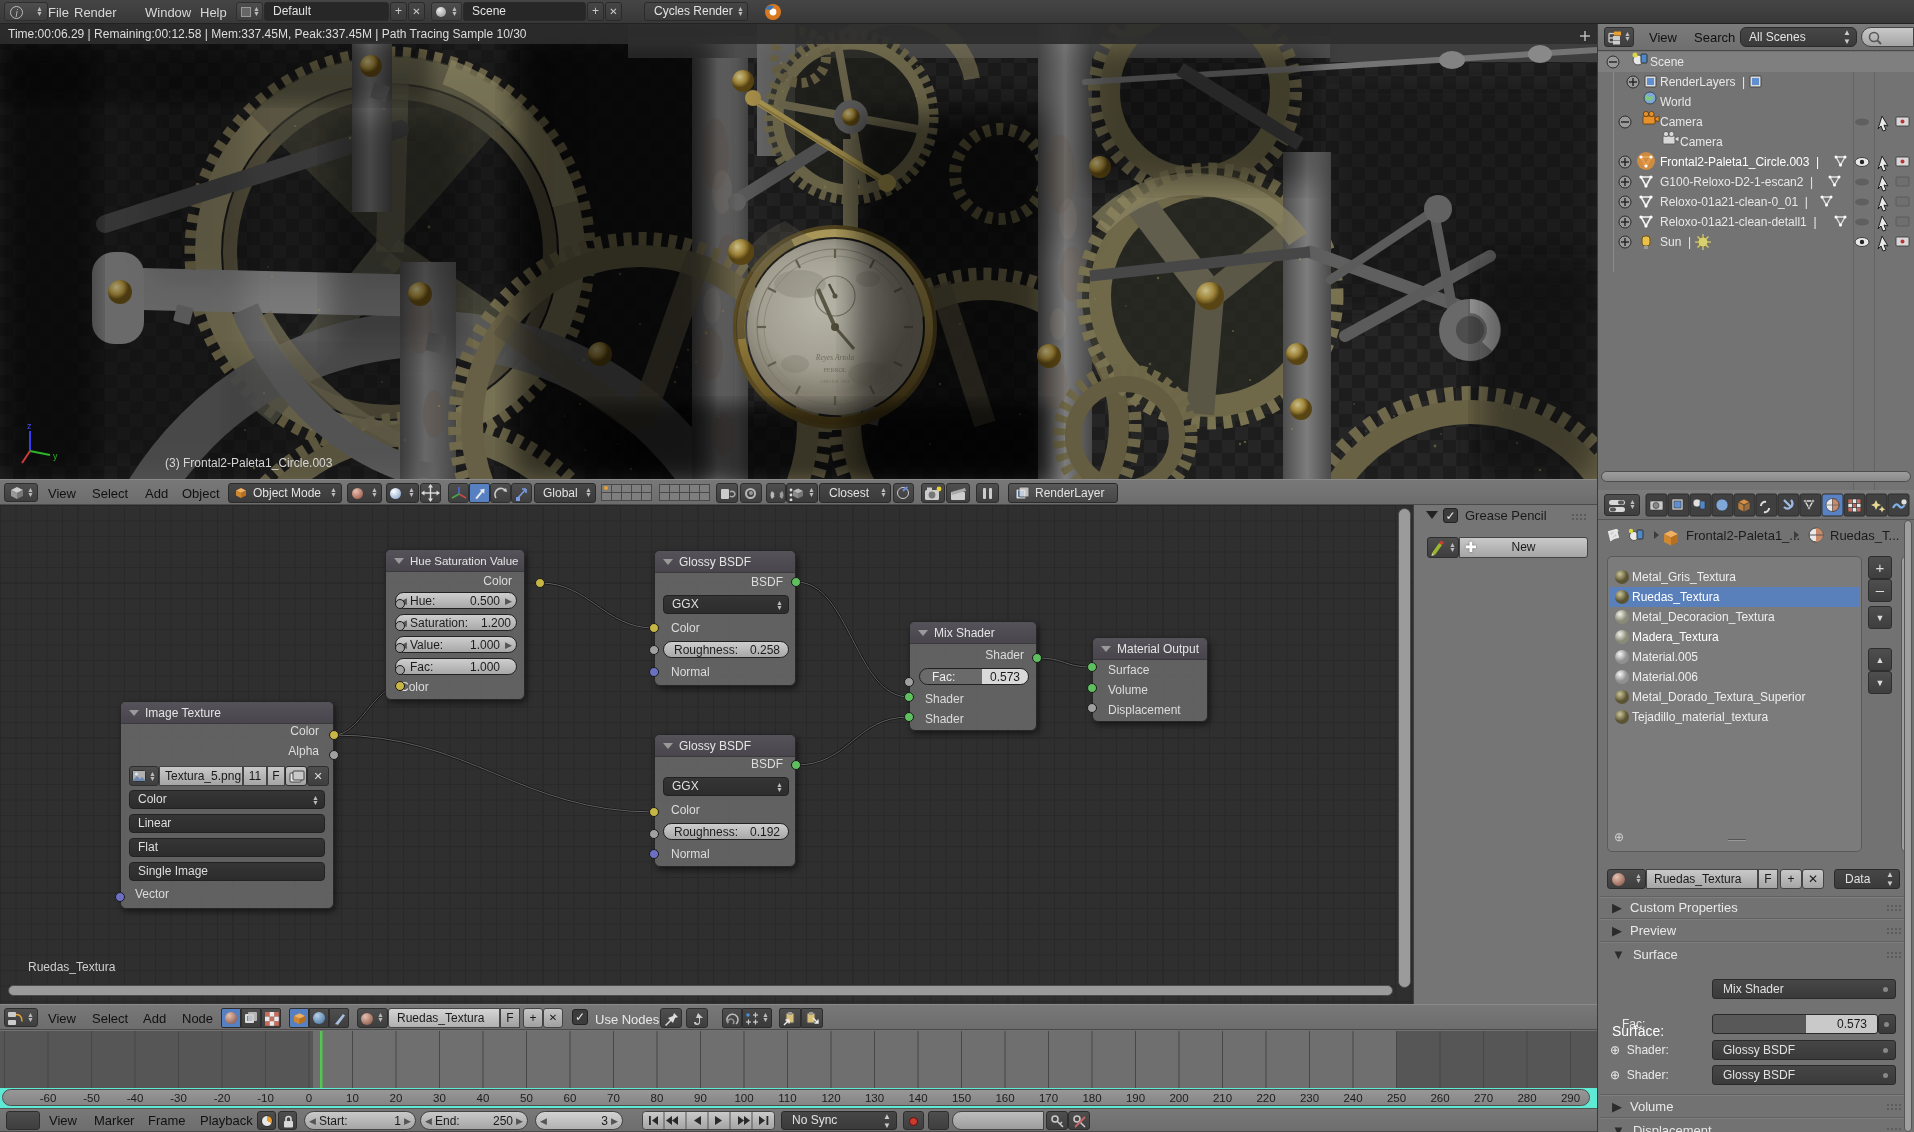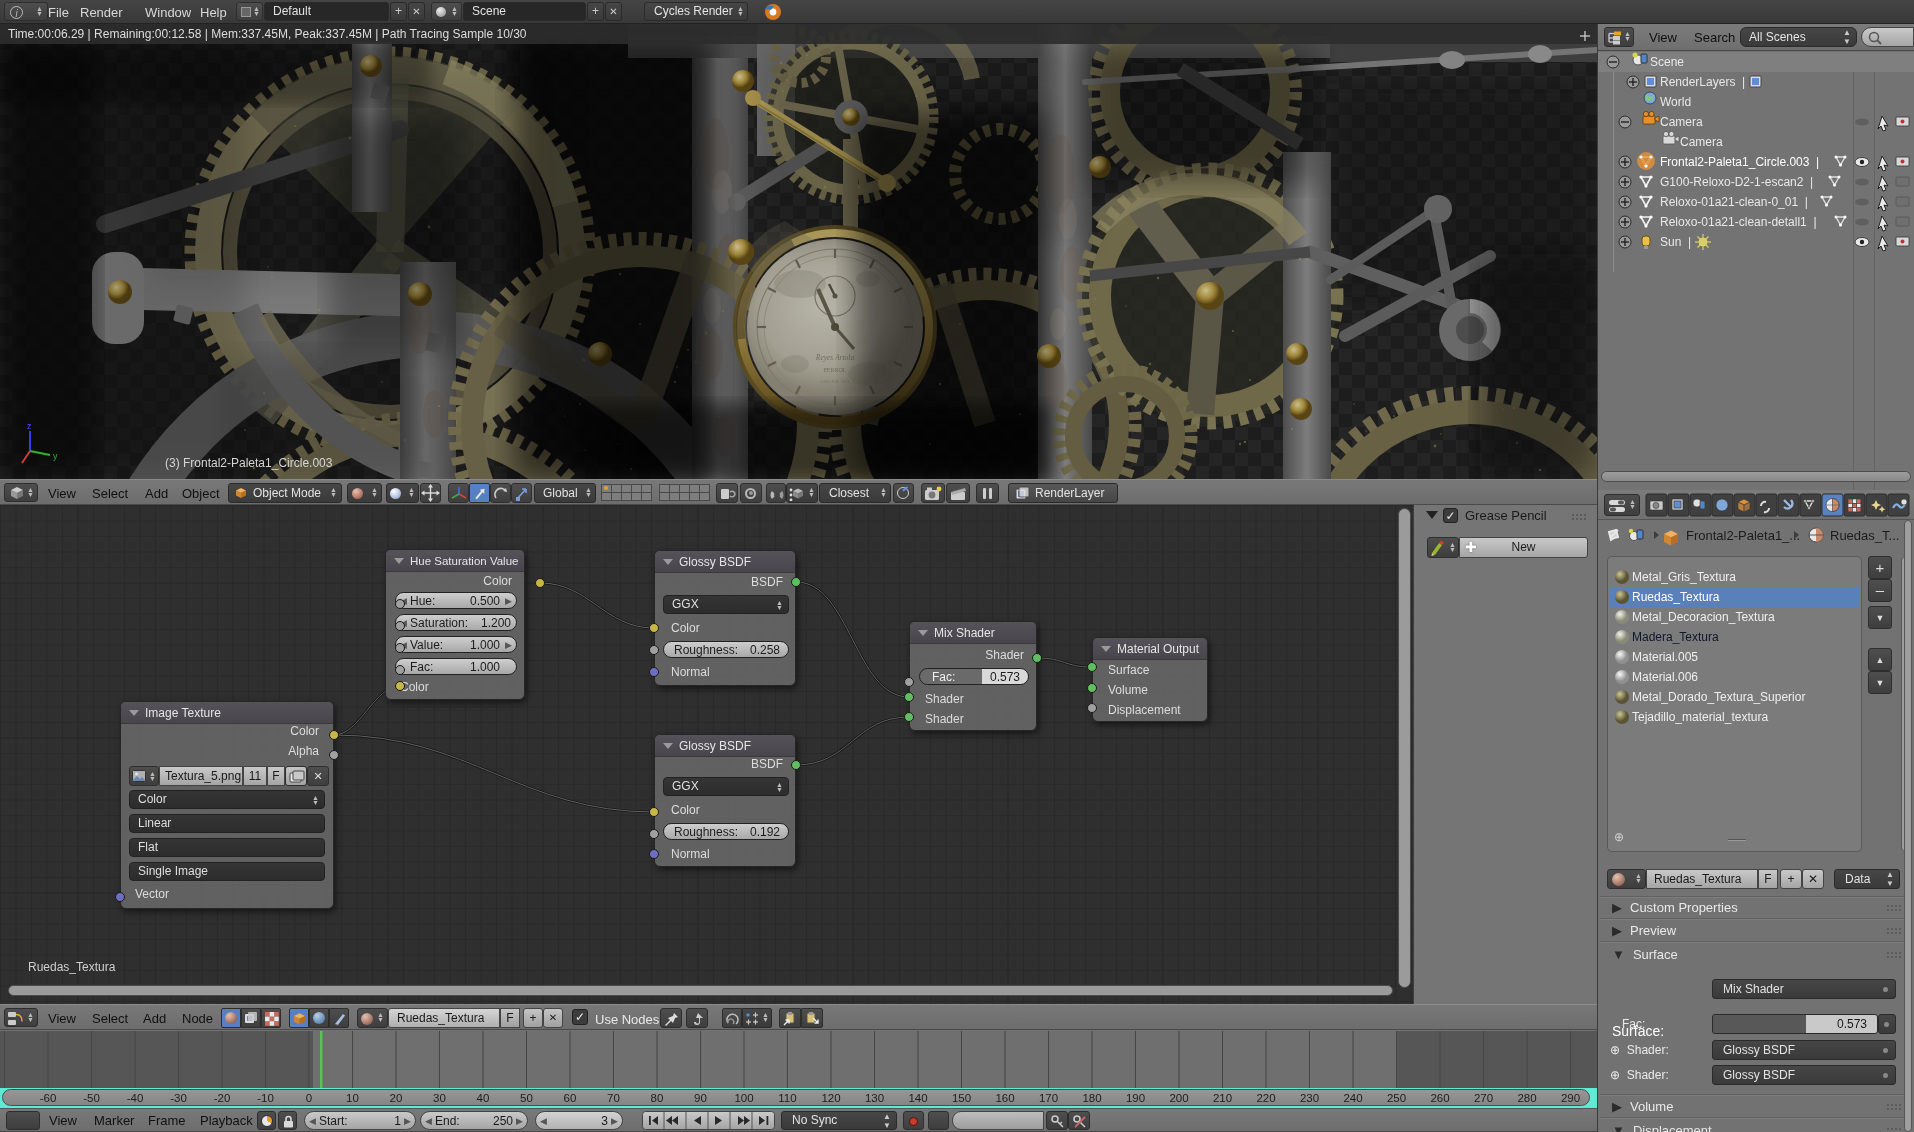--- a/index.html
+++ b/index.html
@@ -64,21 +64,21 @@
 </style>
 </head>
 <body>
 
 <div class="abs" id="topbar">
   <div class="ibtn" style="left:4px; top:2px; width:44px; height:19px;">
       <span style="position:absolute;left:5px;top:2.5px;width:13px;height:13px;border-radius:50%;border:1.5px solid #bbb;color:#bbb;font-size:10px;line-height:13px;text-align:center;font-style:italic;">i</span>
       <span class="updn" style="right:3px;top:3px;">▲<br>▼</span>
     </div>
   <div class="m" style="left:48px;">File</div>
-  <div class="m" style="left:80px;">Render</div>
+  <div class="m" style="left:74px;">Render</div>
   <div class="m" style="left:145px;">Window</div>
   <div class="m" style="left:200px;">Help</div>
   <div class="ibtn" style="left:236px; top:2px; width:27px; height:19px;">
       <span style="position:absolute;left:4px;top:4px;width:10px;height:10px;border:1px solid #999;background:#666;"></span>
       <span class="updn" style="right:1px;top:3px;">▲<br>▼</span>
     </div>
   <div class="ddark" style="left:264px; top:2px; width:125px; height:19px; line-height:17px; padding-left:8px; background:#272727;">Default</div>
   <div class="ddark" style="left:390px; top:2px; width:17px; height:19px; text-align:center; line-height:17px; color:#ccc;">+</div>
   <div class="ddark" style="left:408px; top:2px; width:17px; height:19px; text-align:center; line-height:17px; color:#ccc; font-size:10px;">✕</div>
   <div class="ibtn" style="left:431px; top:2px; width:31px; height:19px;">
@@ -1343,21 +1343,21 @@
     </g>
   </svg>
   <div class="txt" style="left:88px;top:38px;font-size:13px;color:#1c1c1c;">Frontal2-Paleta1_...</div>
   <div class="txt" style="left:232px;top:38px;font-size:13px;color:#1c1c1c;">Ruedas_T...</div>
 
   <div class="abs" style="left:9px;top:66px;width:255px;height:296px;background:#7b7b7b;border:1px solid #5a5a5a;border-radius:5px;"></div>
   <div class="abs" style="left:11px;top:97px;width:251px;height:20px;background:#5a80bc;"></div>
   <div class="txt" style="left:34px;top:80px; font-size:12px;color:#eee;">Metal_Gris_Textura</div>
   <div class="txt" style="left:34px;top:100px;font-size:12px;color:#fff;">Ruedas_Textura</div>
   <div class="txt" style="left:34px;top:120px;font-size:12px;color:#eee;">Metal_Decoracion_Textura</div>
-  <div class="txt" style="left:34px;top:140px;font-size:12px;color:#0f172a;">Madera_Textura</div>
+  <div class="txt" style="left:34px;top:140px;font-size:12px;color:#ffffff;">Madera_Textura</div>
   <div class="txt" style="left:34px;top:160px;font-size:12px;color:#eee;">Material.005</div>
   <div class="txt" style="left:34px;top:180px;font-size:12px;color:#eee;">Material.006</div>
   <div class="txt" style="left:34px;top:200px;font-size:12px;color:#eee;">Metal_Dorado_Textura_Superior</div>
   <div class="txt" style="left:34px;top:220px;font-size:12px;color:#eee;">Tejadillo_material_textura</div>
   <svg class="abs" style="left:0;top:0;" width="316" height="642" xmlns="http://www.w3.org/2000/svg">
     <defs>
       <radialGradient id="mg" cx="0.35" cy="0.3">
           <stop offset="0" stop-color="#cfc89a"></stop>
           <stop offset="1" stop-color="#5a5434"></stop>
         </radialGradient>

